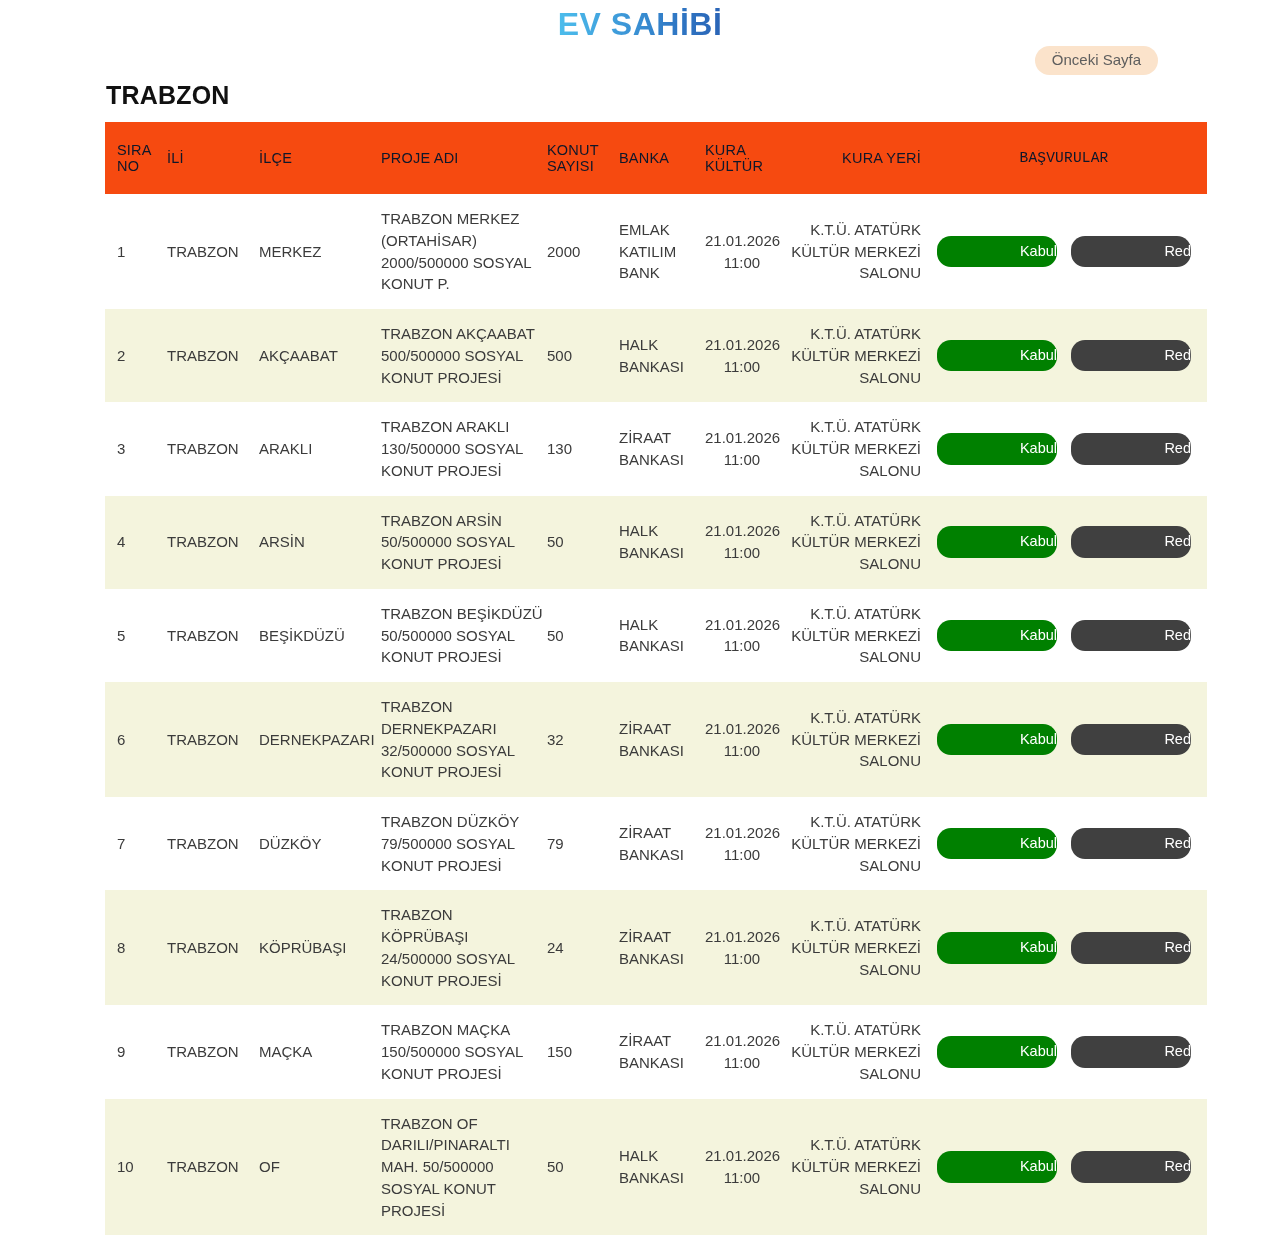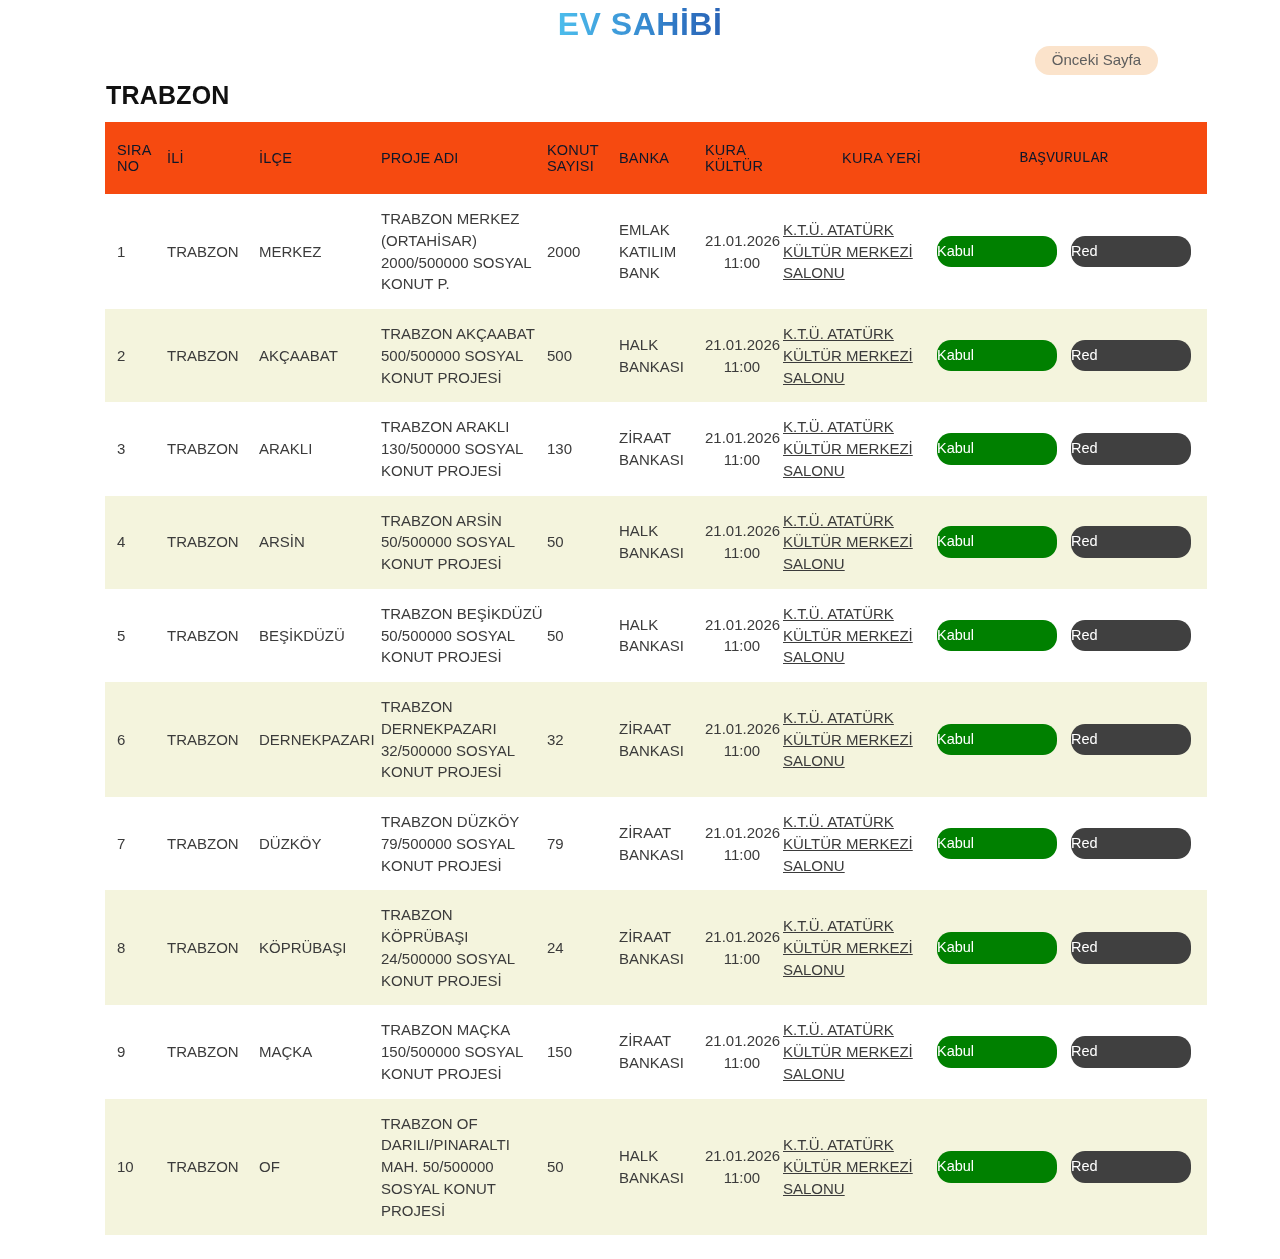--- a/index.html
+++ b/index.html
@@ -110,35 +110,35 @@
 
   table.data tbody td {
     font-size: 15px;
     color: #3b3b3b;
     vertical-align: middle;
     padding: 14px 4px 14px 0;
     line-height: 1.45;
   }
   table.data tbody td.c-sira   { padding-left: 12px; }
   table.data tbody td.c-tarihi { text-align: center; }
-  table.data tbody td.c-yeri   { text-align: left; text-decoration: underline; }
+  table.data tbody td.c-yeri   { text-align: right; }
   table.data tbody td.c-basv   { text-align: center; }
 
   table.data tbody tr.odd  { background: #ffffff; }
   table.data tbody tr.even { background: #f4f4dd; }
 
   .pill {
     display: inline-block;
     border-radius: 14px;
     color: #ffffff;
     font-size: 14.5px;
     line-height: 1;
     padding: 8px 0 9px 0;
     width: 120px;
-    text-align: left;
+    text-align: right;
     border: none;
     cursor: pointer;
     font-family: "Liberation Sans", sans-serif;
   }
   .pill.accept { background: #008000; margin-right: 14px; }
   .pill.reject { background: #404040; }
 </style>
 </head>
 <body>
 

